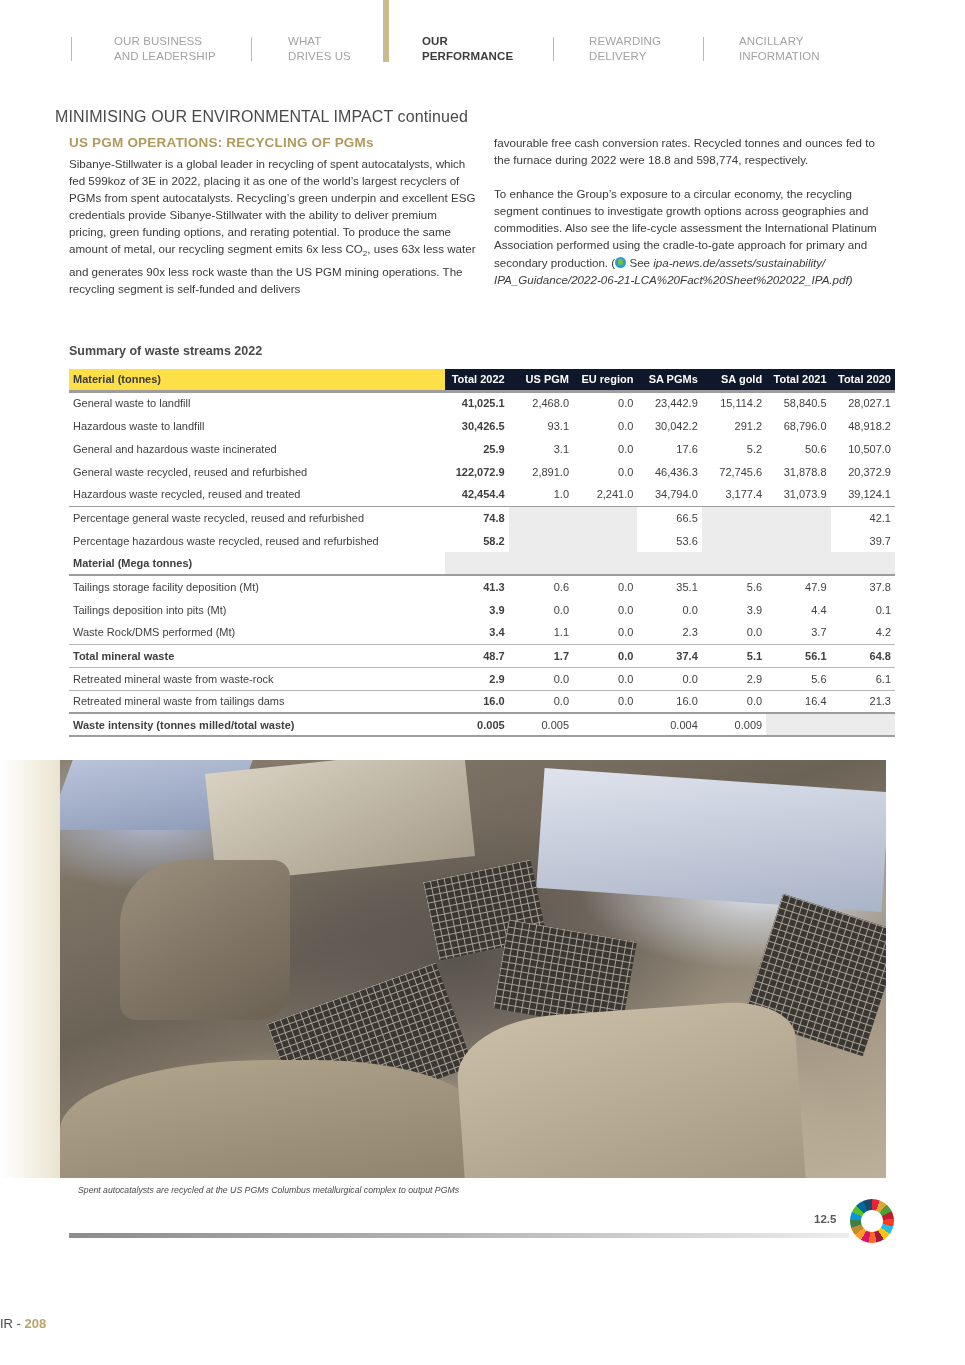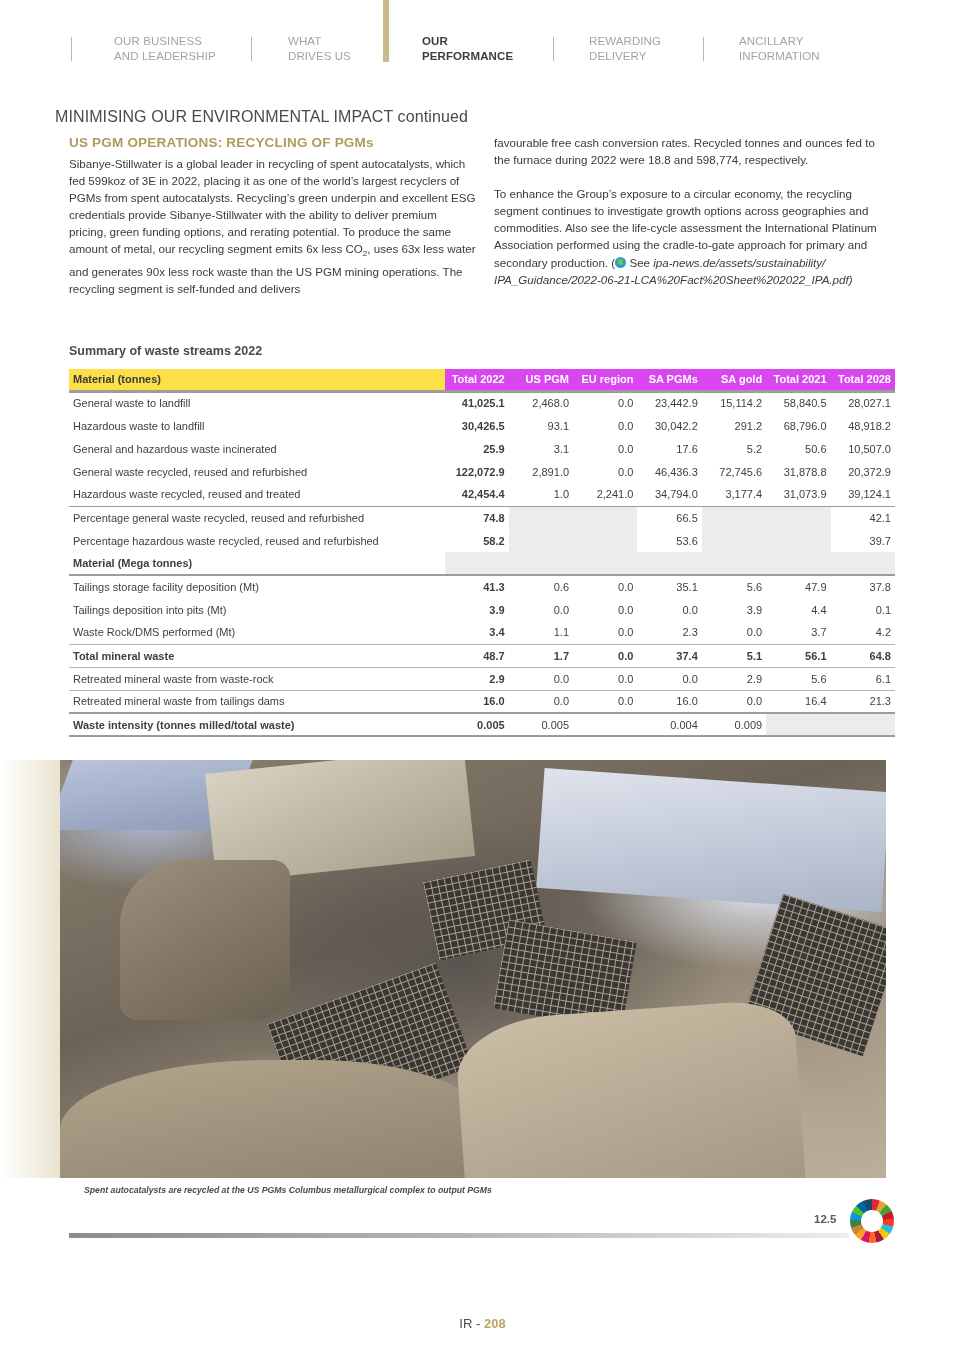--- a/index.html
+++ b/index.html
@@ -21,21 +21,21 @@
   .col-right p + p { margin-top: 17px; }
   .col-right i { font-style: italic; }
   .globe { display: inline-block; width: 11px; height: 11px; border-radius: 50%; background: #2a9fd0; position: relative; top: 1px; }
   .globe::after { content: ""; position: absolute; left: 3px; top: 2px; width: 5px; height: 6px; background: #7bc043; border-radius: 40% 60% 50% 50%; }
 
   
   .table-title { position: absolute; left: 69px; top: 344px; font-size: 12.5px; font-weight: bold; color: #4a4a4a; }
   table.waste { position: absolute; left: 69px; top: 369px; width: 826px; border-collapse: collapse; font-size: 11px; }
   table.waste th { height: 22px; font-weight: bold; text-align: right; padding: 0 4px 0 6px; white-space: nowrap; }
   table.waste th.mat { text-align: left; color: #3a3a3a; background: #fde047; padding-left: 4px; }
-  table.waste th.num { background: #d946ef; color: #ffffff; }
+  table.waste th.num { background: #0f172a; color: #ffffff; }
   table.waste thead tr { border-bottom: 3px solid #9d9d9d; }
   table.waste td { height: 23px; text-align: right; padding: 0 4px; color: #3f3f3f; white-space: nowrap; }
   table.waste td.label { text-align: left; padding-left: 4px; width: 374px; }
   table.waste td.t22 { font-weight: bold; width: 60px; }
   table.waste td.c { width: 64px; }
   table.waste tr.bold td { font-weight: bold; }
   table.waste tr.sep-top td { border-top: 1.5px solid #9d9d9d; }
   table.waste tr.line td { border-top: 1px solid #b5b5b5; }
   table.waste tr.thick td { border-top: 2px solid #9d9d9d; }
   table.waste tr.last td { border-bottom: 2px solid #9d9d9d; }
@@ -51,27 +51,27 @@
       radial-gradient(ellipse 180px 80px at 700px 130px, #dfe4ee 0%, rgba(223,228,238,0) 100%),
       radial-gradient(ellipse 150px 70px at 90px 60px, #aeb8d0 0%, rgba(174,184,208,0) 100%),
       radial-gradient(ellipse 260px 140px at 400px 200px, #5a5450 0%, rgba(90,84,80,0) 100%),
       linear-gradient(160deg, #8d8272 0%, #6c6357 40%, #9e9381 70%, #bdb09a 100%); }
   .shard { position: absolute; }
   .honeycomb { position: absolute;
     background-color: #3a3632;
     background-image: linear-gradient(#a8a095 1.5px, transparent 1.5px), linear-gradient(90deg, #a8a095 1.5px, transparent 1.5px);
     background-size: 7px 7px; }
 
-  .caption { position: absolute; left: 84px; top: 1185px; font-size: 8.7px; font-style: italic; font-weight: bold; color: #4a4a4a; }
+  .caption { position: absolute; left: 78px; top: 1185px; font-size: 8.7px; font-style: italic; font-weight: normal; color: #4a4a4a; }
   .sdg-label { position: absolute; left: 814px; top: 1213px; font-size: 11.5px; font-weight: bold; color: #5a5a5a; }
   .sdg-wheel { position: absolute; left: 850px; top: 1199px; width: 44px; height: 44px; border-radius: 50%;
     background: conic-gradient(#e5243b 0 21deg,#dda63a 21deg 42deg,#4c9f38 42deg 63deg,#c5192d 63deg 84deg,#ff3a21 84deg 105deg,#26bde2 105deg 126deg,#fcc30b 126deg 147deg,#a21942 147deg 168deg,#fd6925 168deg 189deg,#dd1367 189deg 210deg,#fd9d24 210deg 231deg,#bf8b2e 231deg 252deg,#3f7e44 252deg 273deg,#0a97d9 273deg 294deg,#56c02b 294deg 315deg,#00689d 315deg 336deg,#19486a 336deg 360deg); }
   .sdg-wheel::after { content: ""; position: absolute; left: 11px; top: 11px; width: 22px; height: 22px; border-radius: 50%; background: #fff; }
   .footer-bar { position: absolute; left: 69px; top: 1233px; width: 780px; height: 5px; background: linear-gradient(90deg, #8c8c8c 0%, #b5b5b5 50%, #ededed 100%); }
-  .page-num { position: absolute; left: 0; width: 965px; top: 1316px; text-align: center; font-size: 13px; color: #4a4a4a; }
+  .page-num { position: absolute; left: 0; width: 965px; top: 1316px; text-align: left; font-size: 13px; color: #4a4a4a; }
   .page-num .num { color: #b9a468; font-weight: bold; }
 </style>
 </head>
 <body>
 
 <div class="topnav">
   <div class="nav-sep" style="left:71px;"></div>
   <div class="nav-item" style="left:114px;">
     <div>OUR BUSINESS</div>
     <div>AND LEADERSHIP</div>
@@ -115,21 +115,21 @@
 <table class="waste">
   <thead>
     <tr>
       <th class="mat">Material (tonnes)</th>
       <th class="num">Total 2022</th>
       <th class="num">US PGM</th>
       <th class="num">EU region</th>
       <th class="num">SA PGMs</th>
       <th class="num">SA gold</th>
       <th class="num">Total 2021</th>
-      <th class="num">Total 2028</th>
+      <th class="num">Total 2020</th>
     </tr>
   </thead>
   <tbody>
     <tr>
       <td class="label">General waste to landfill</td>
       <td class="t22">41,025.1</td>
       <td class="c">2,468.0</td>
       <td class="c">0.0</td>
       <td class="c">23,442.9</td>
       <td class="c">15,114.2</td>

